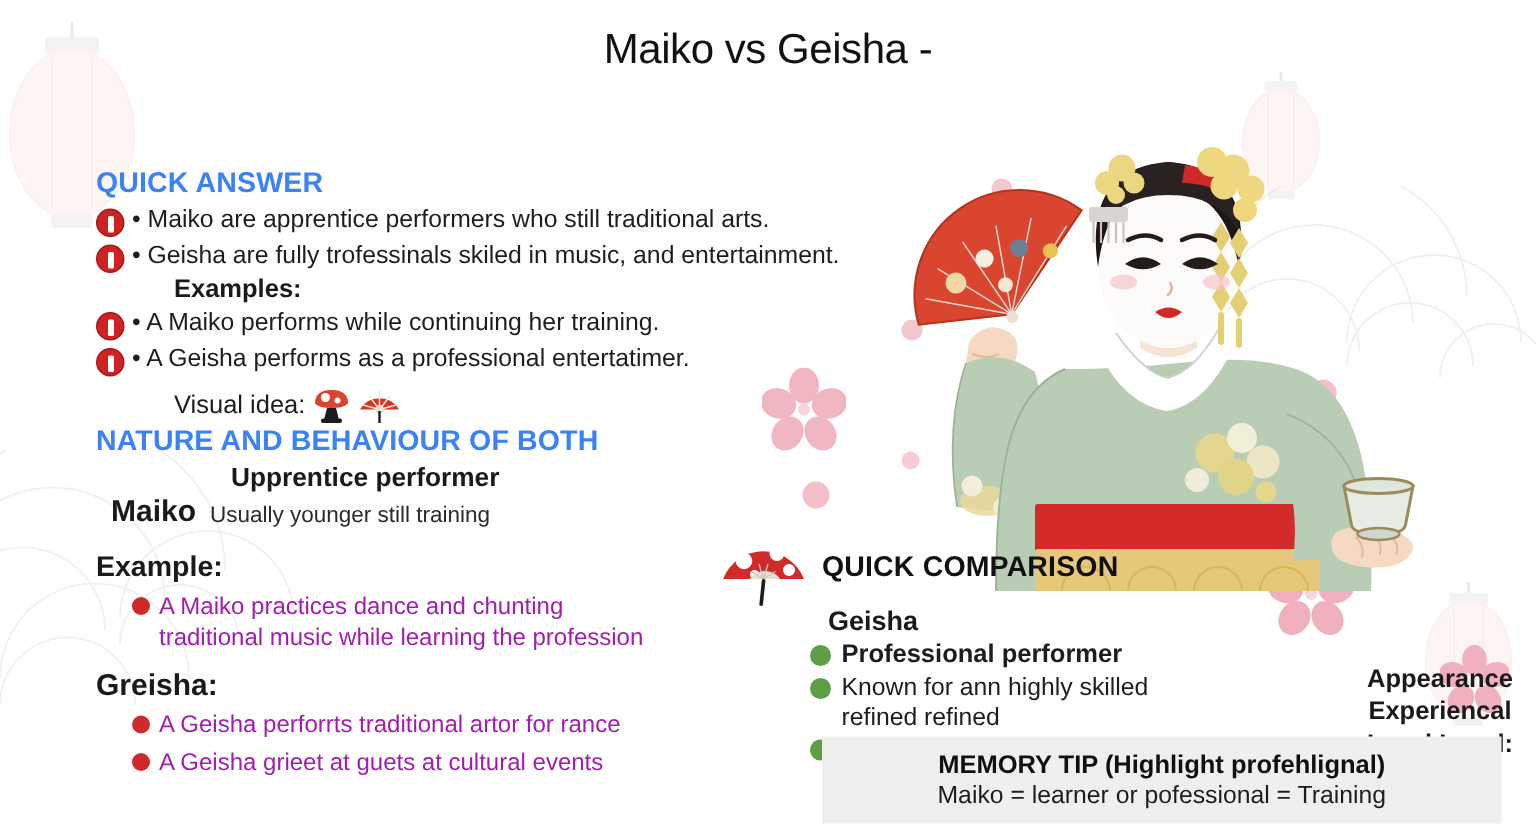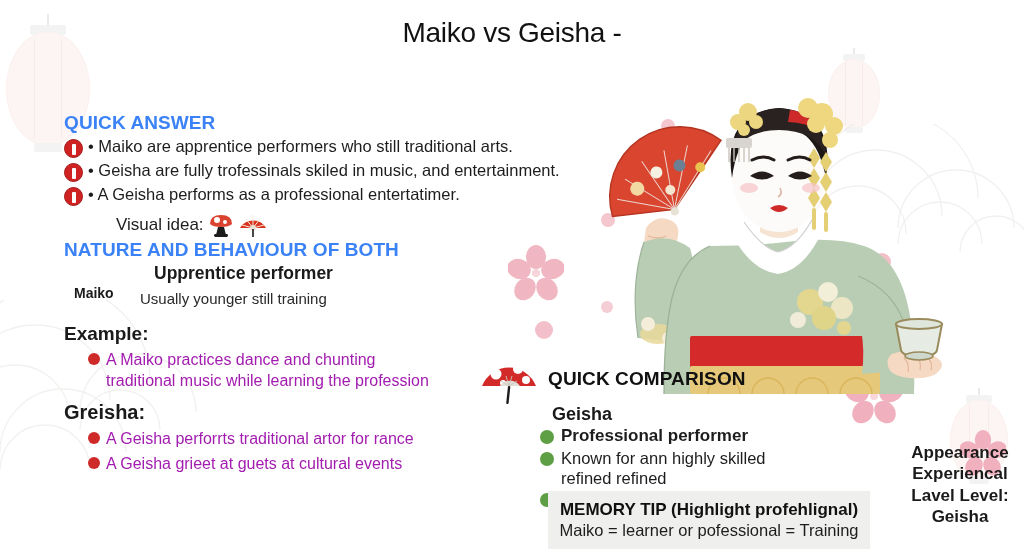--- a/index.html
+++ b/index.html
@@ -69,21 +69,21 @@
   }
   .b-text { font-size:16.5px; line-height:1.3; color:#1d1d1d; }
 
   .examples-lbl { font-size:17px; font-weight:bold; margin:1px 0 2px 52px; }
 
   .visual-idea { display:flex; align-items:center; gap:4px; margin:6px 0 0 52px; }
   .visual-idea .vi-txt { font-size:17px; color:#1d1d1d; }
 
   .maiko-block { margin-top:2px; position:relative; height:56px; }
   .upprentice { position:absolute; left:90px; top:0; font-size:17.5px; font-weight:bold; }
-  .maiko-word { position:absolute; left:10px; top:22px; font-size:14px; font-weight:bold; }
+  .maiko-word { position:absolute; left:10px; top:22px; font-size:20px; font-weight:bold; }
   .maiko-sub { position:absolute; left:76px; top:27px; font-size:15px; color:#2a2a2a; }
 
   .ex-lbl { font-size:19px; font-weight:bold; margin-top:4px; }
 
   .dot-row { display:flex; align-items:flex-start; gap:6px; margin:4px 0 0 24px; }
   .dot { flex:0 0 auto; width:12px; height:12px; border-radius:50%; background:#cf2a2a; margin-top:4px; }
   .dot-text { font-size:16px; line-height:1.32; color:#a21caf; }
 
   .greisha-lbl { font-size:20px; font-weight:bold; margin-top:10px; }
 
@@ -98,21 +98,21 @@
   .g-text { font-size:16.5px; line-height:1.22; color:#1d1d1d; }
   .g-text.bold { font-weight:bold; font-size:17px; }
 
   .right-labels {
     position:absolute; left:330px; top:38px; width:180px;
     text-align:center; font-size:17px; font-weight:bold; line-height:1.25; color:#1a1a1a;
   }
 
   
   .memtip {
-    position:absolute; left:548px; top:491px; width:322px; height:58px;
+    position:absolute; left:548px; top:491px; width:453px; height:58px;
     background:#efefed; z-index:4;
     display:flex; flex-direction:column; align-items:center; justify-content:center;
   }
   .memtip .mt-title { font-size:17px; font-weight:bold; color:#111; }
   .memtip .mt-sub { font-size:16.5px; color:#1d1d1d; margin-top:1px; }
 
   
   .geisha-art { position:absolute; left:592px; top:96px; width:400px; height:300px; z-index:2; }
   .geisha-art svg { display:block; }
 
@@ -370,21 +370,26 @@
 
   <div class="bullet-row">
     <span class="excl"></span>
     <span class="b-text">• Maiko are apprentice performers who still traditional arts.</span>
   </div>
   <div class="bullet-row">
     <span class="excl"></span>
     <span class="b-text">• Geisha are fully trofessinals skiled in music, and entertainment.</span>
   </div>
 
-
+  <div class="examples-lbl">Examples:</div>
+
+  <div class="bullet-row">
+    <span class="excl"></span>
+    <span class="b-text">• A Maiko performs while continuing her training.</span>
+  </div>
   <div class="bullet-row">
     <span class="excl"></span>
     <span class="b-text">• A Geisha performs as a professional entertatimer.</span>
   </div>
 
   <div class="visual-idea">
     <span class="vi-txt">Visual idea:</span>
     <span class="mushroom-icon">
       <svg width="26" height="26" viewBox="0 0 26 26">
         <path d="M2 12 q0 -9 11 -9 q11 0 11 9 q-3 3 -11 3 q-8 0 -11 -3 z" fill="#d9432f"></path>

